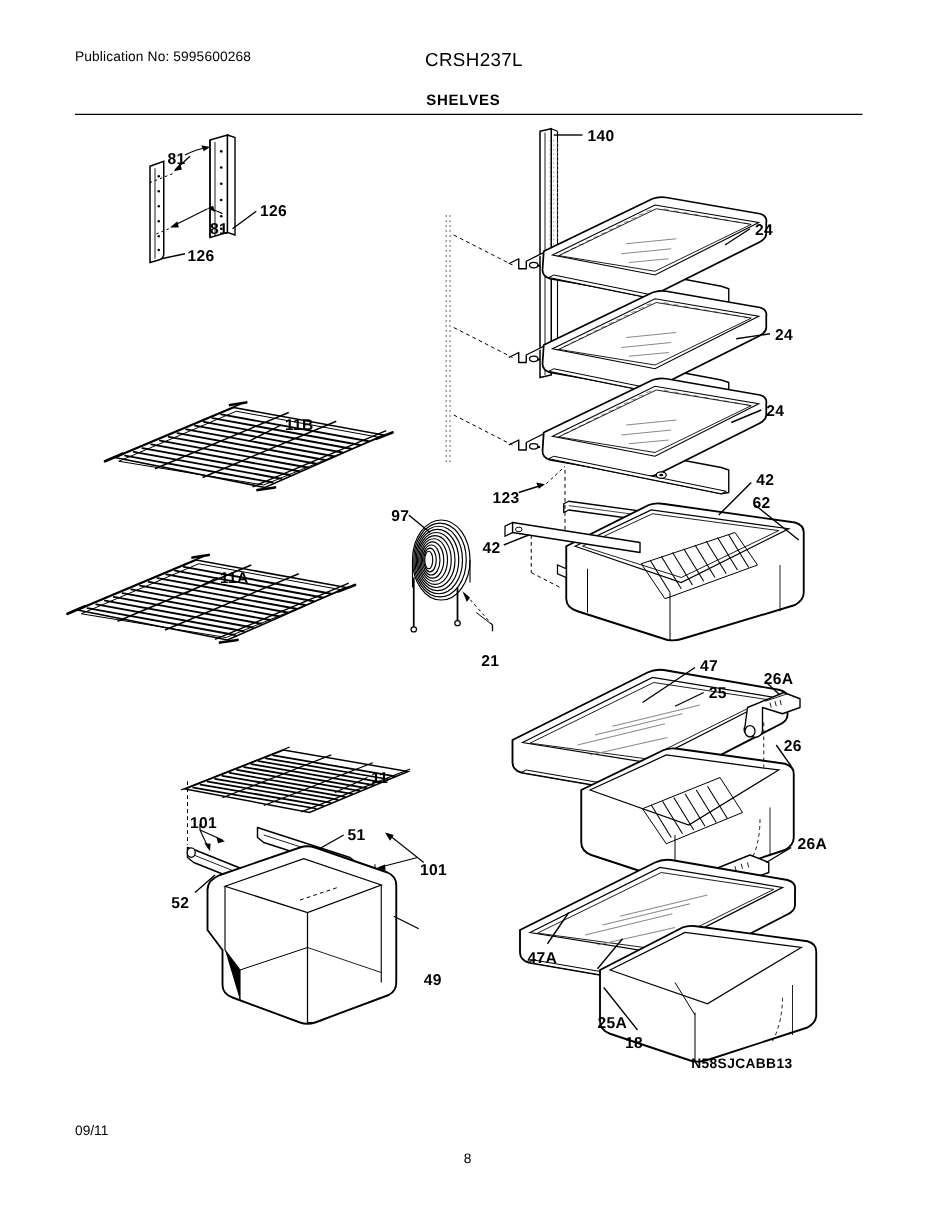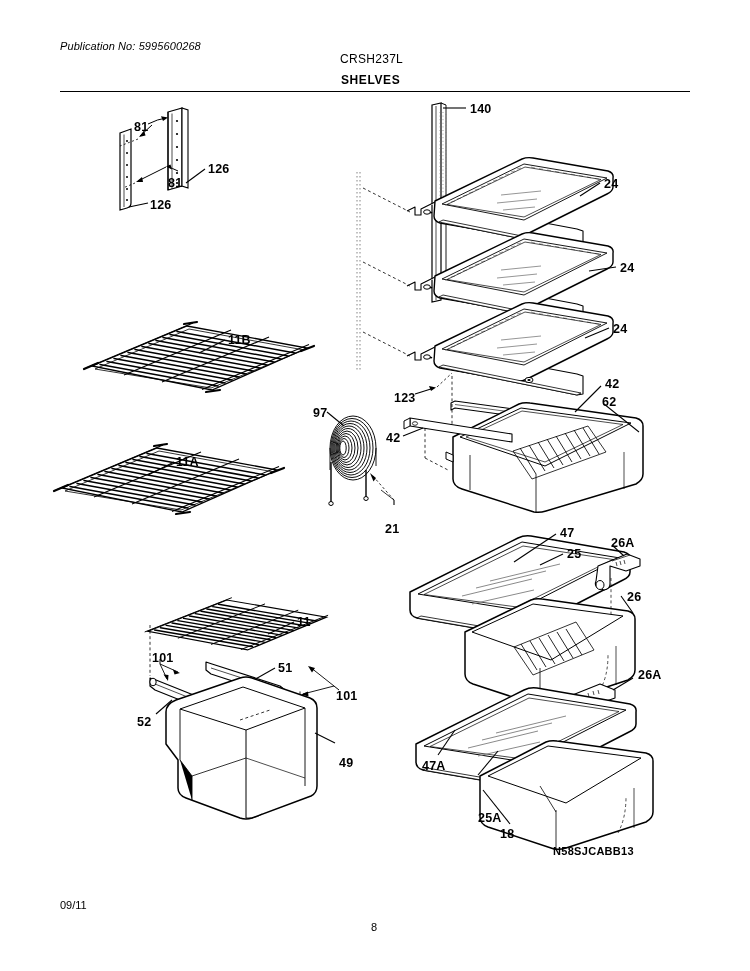--- a/index.html
+++ b/index.html
@@ -18,27 +18,26 @@
     background: #ffffff;
     overflow: hidden;
   }
   .hdr-pub {
     position: absolute;
     left: 60px;
     top: 40px;
     font-size: 11px;
     letter-spacing: 0.1px;
     white-space: nowrap;
-    font-style: italic;
   }
   .hdr-model {
     position: absolute;
     left: 340px;
-    top: 52px;
-    font-size: 12px;
+    top: 40px;
+    font-size: 15px;
     letter-spacing: 0.3px;
     white-space: nowrap;
   }
   .hdr-section {
     position: absolute;
     left: 341px;
     top: 73px;
     font-size: 12px;
     font-weight: bold;
     letter-spacing: 0.6px;
@@ -527,21 +526,21 @@
   <div class="callout" style="left:560px;  top:527px;">47</div>
   <div class="callout" style="left:567px;  top:548px;text-align:right;">25</div>
   <div class="callout" style="left:611px;  top:537px;">26A</div>
   <div class="callout" style="left:627px;  top:591px;">26</div>
   <div class="callout" style="left:638px;  top:669px;">26A</div>
   <div class="callout" style="left:297px;  top:616px;">11</div>
   <div class="callout" style="left:152px;  top:652px;">101</div>
   <div class="callout" style="left:278px;  top:662px;">51</div>
   <div class="callout" style="left:336px;  top:690px;">101</div>
   <div class="callout" style="left:137px;  top:716px;">52</div>
-  <div class="callout" style="left:339px;  top:757px;">49</div>
+  <div class="callout" style="left:339px;  top:778px;">49</div>
   <div class="callout" style="left:422px;  top:760px;">47A</div>
   <div class="callout" style="left:478px;  top:780px;margin-top:32px;">25A</div>
   <div class="callout" style="left:500px;  top:828px;">18</div>
 
   <div class="drawing-code">N58SJCABB13</div>
 
   <div class="ftr-date">09/11</div>
   <div class="ftr-page">8</div>
 
 </div>

